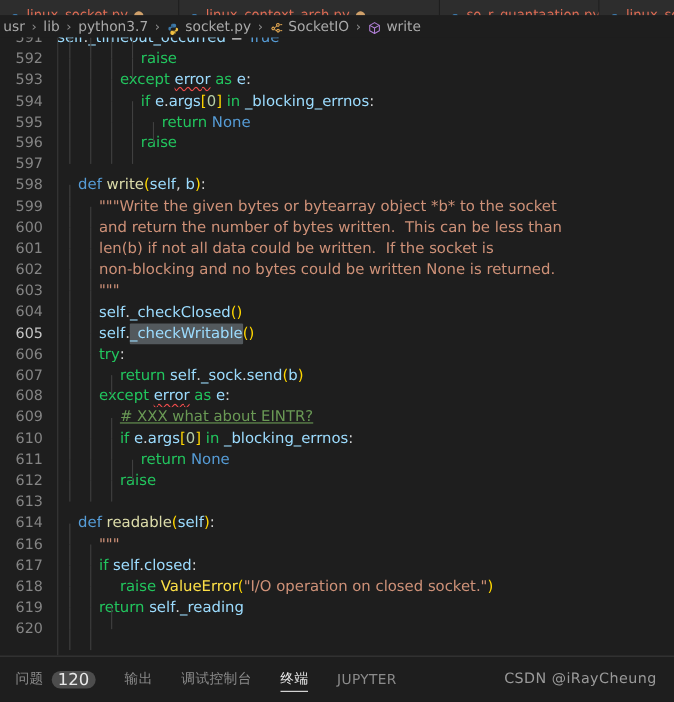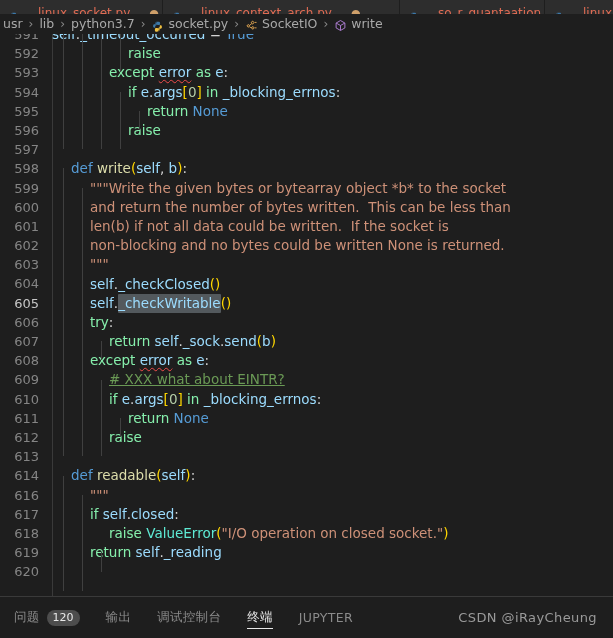--- a/index.html
+++ b/index.html
@@ -11,21 +11,21 @@
   }
   #app { position: relative; width: 613px; height: 638px; background: #1e1e1e; }
 
   
   .tabbar {
     position: absolute; top: 0; left: 0; width: 613px; height: 14px;
     background: #252526; display: flex; overflow: hidden;
   }
   .tab {
     position: relative; height: 14px; display: flex; align-items: flex-end;
-    padding: 0 9px 0 8px; gap: 19px;
+    padding: 0 9px 0 8px; gap: 5px;
     border-right: 1px solid #1e1e1e;
     background: #2d2d2d; flex: none; overflow: hidden;
     white-space: nowrap;
   }
   .tab .tfile {
     font-size: 12px; line-height: 12px; color: #e06c54;
     position: relative; top: 5px;
   }
   .tab .ticon {
     width: 11px; height: 11px; position: relative; top: 5px; flex: none;
@@ -68,25 +68,25 @@
   
   .gutter-line {
     position: absolute; left: 52px; top: 0; width: 1px; height: 562px;
     background: #3a3a3a;
   }
   
   .iguide {
     position: absolute; top: 0; width: 1px; background: #404040;
   }
   
-  .kw      { color: #86efac; }   
+  .kw      { color: #22c55e; }   
   .kw2     { color: #569cd6; }   
   .var     { color: #9cdcfe; }   
   .fn      { color: #dcdcaa; }   
-  .cls     { color: #5eead4; }   
+  .cls     { color: #fde047; }   
   .num     { color: #b5cea8; }   
   .str     { color: #ce9178; }   
   .cmt     { color: #6a9955; text-decoration: underline; }   
   .punc    { color: #d4d4d4; }
   .br-y    { color: #ffd700; }   
   .err-sq {
     text-decoration: underline wavy #f14c4c;
     text-underline-offset: 2px;
     text-decoration-thickness: 1px;
   }
@@ -103,21 +103,21 @@
     gap: 7px; margin-right: 26px; cursor: default;
   }
   .ptab .plabel { font-size: 12.5px; color: #8b8b8b; letter-spacing: .3px; }
   .ptab.active .plabel { color: #e7e7e7; }
   .ptab.active::after {
     content: ""; position: absolute; left: 0; right: 0; bottom: 10px;
     height: 1px; background: #e7e7e7;
   }
   .badge {
     min-width: 25px; height: 16px; border-radius: 8px; background: #4d4d4d;
-    color: #e9e9e9; font-size: 11px; line-height: 16px; text-align: center;
+    color: #e9e9e9; font-size: 15px; line-height: 16px; text-align: center;
     padding: 0 6px;
   }
   .watermark {
     position: absolute; right: 16px; bottom: 13px;
     font-size: 13px; color: #9a9a9a; letter-spacing: .4px;
   }
 </style>
 </head>
 <body>
 

